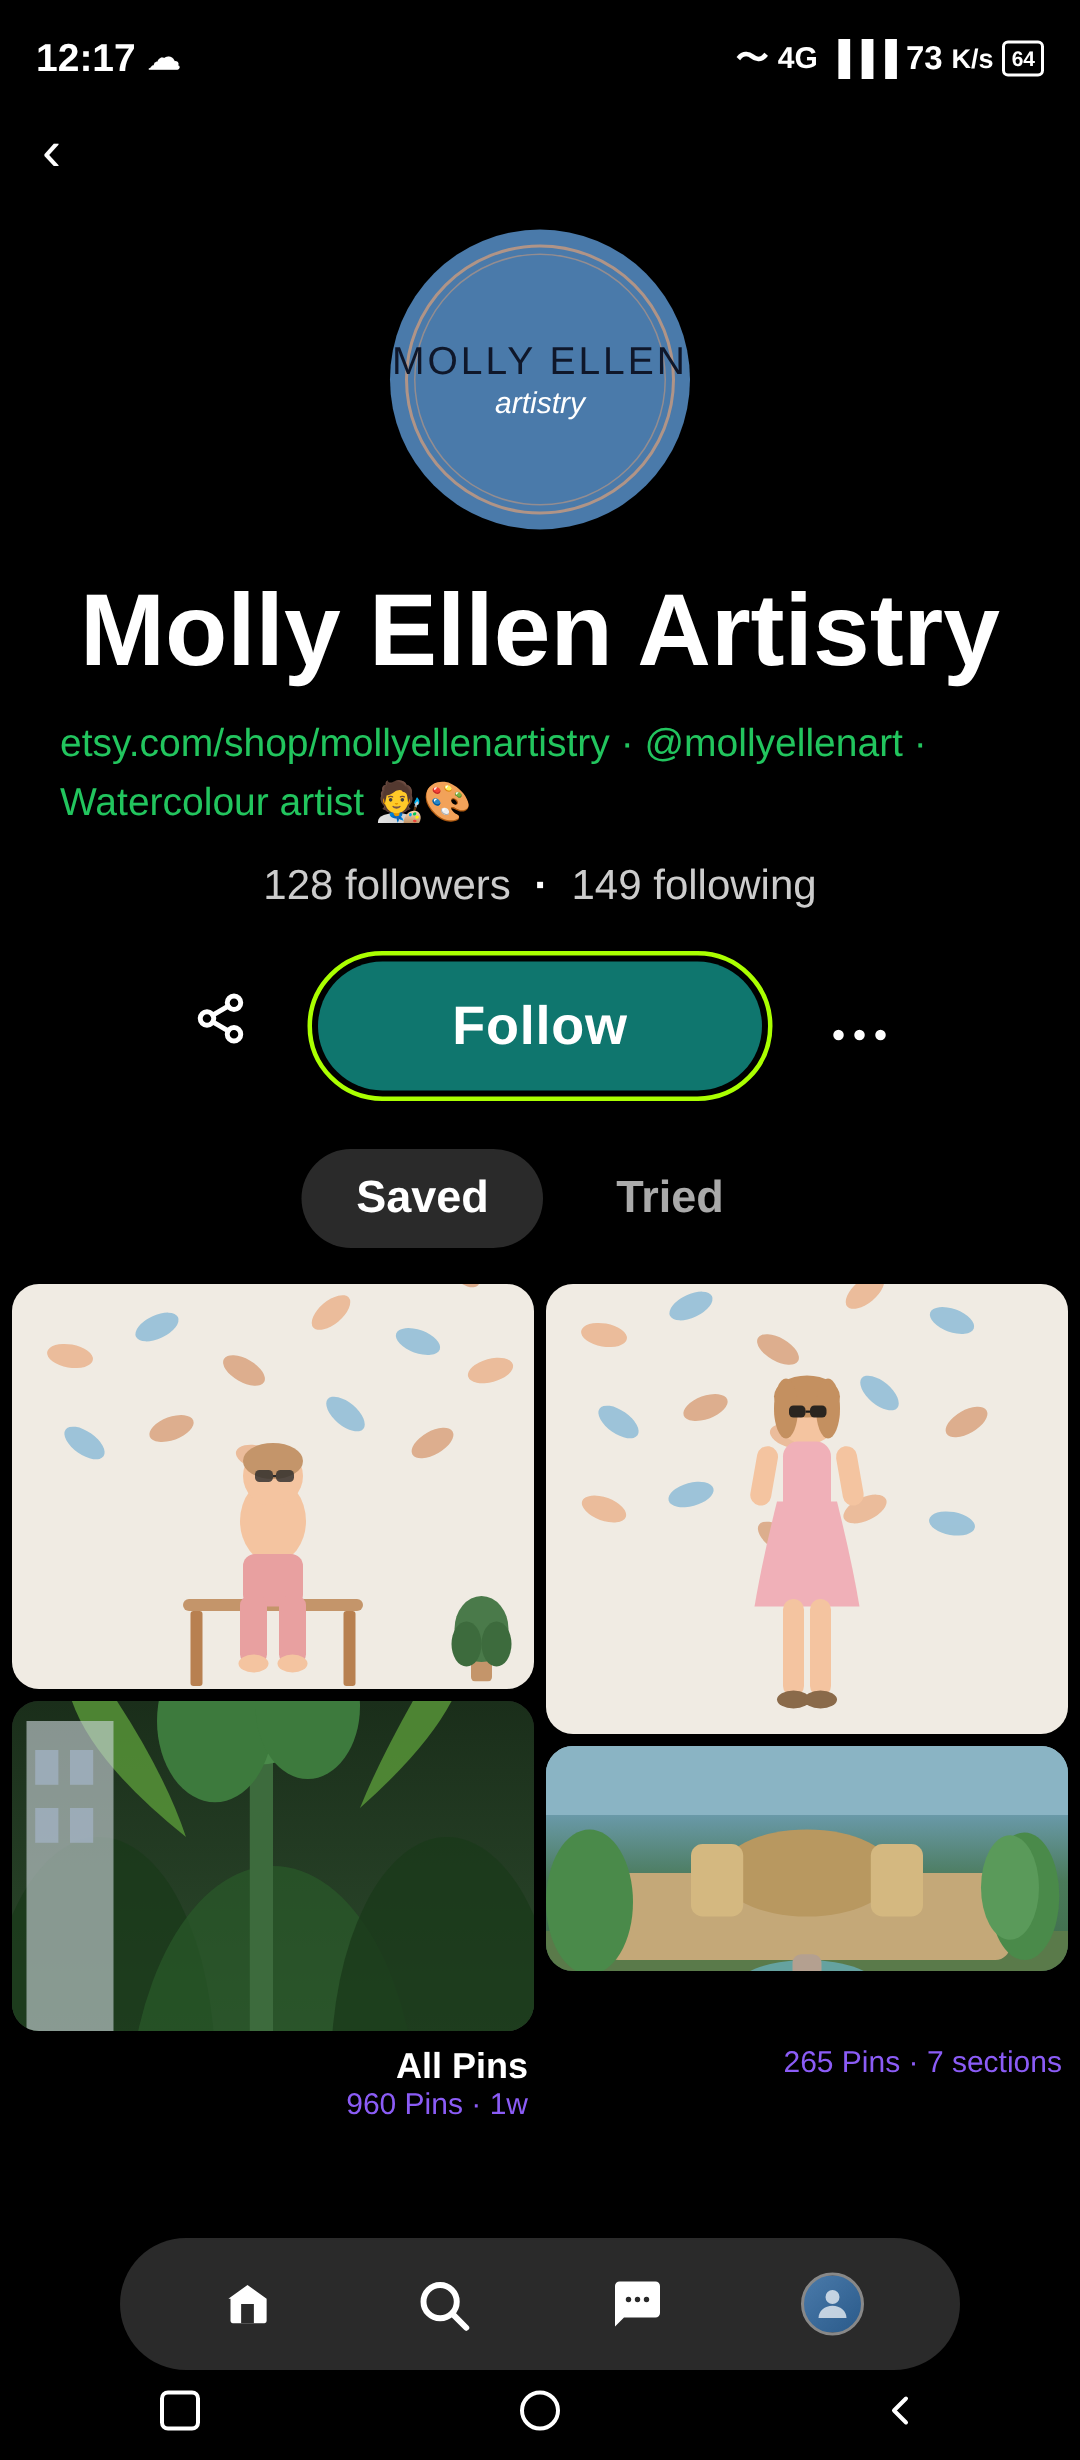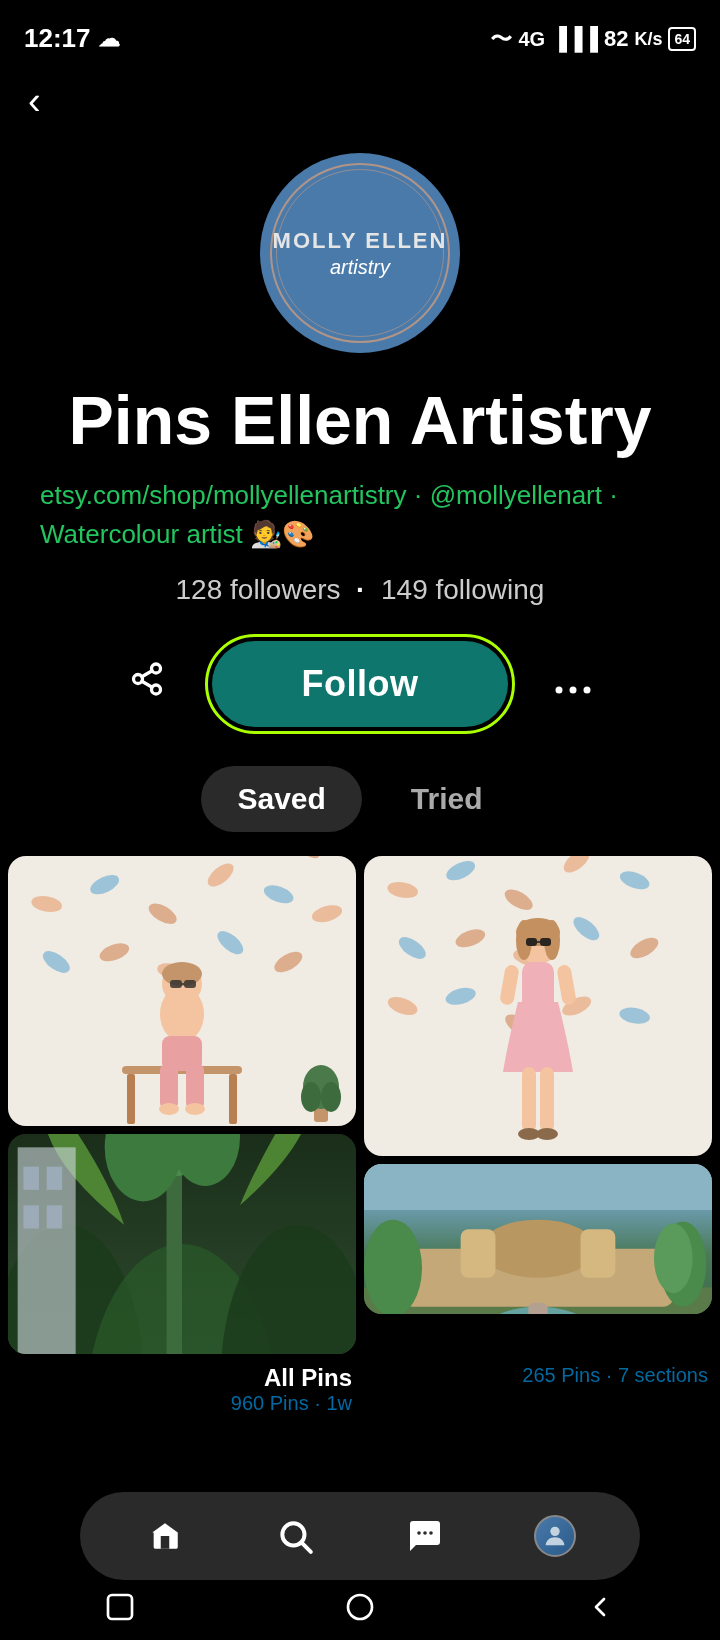--- a/index.html
+++ b/index.html
@@ -76,24 +76,24 @@
     }
     .avatar-circle::after {
       content: '';
       position: absolute;
       width: 166px;
       height: 166px;
       border-radius: 50%;
       border: 1.5px solid rgba(220, 160, 120, 0.5);
     }
     .avatar-text-main {
-      font-size: 22px;
-      font-weight: 700;
+      font-size: 26px;
+      font-weight: 400;
       letter-spacing: 2px;
-      color: #e5e5e5;
+      color: #0f172a;
       text-transform: uppercase;
       z-index: 1;
     }
     .avatar-text-sub {
       font-size: 20px;
       font-style: italic;
       color: #fff;
       font-weight: 300;
       z-index: 1;
       margin-top: 2px;
@@ -261,56 +261,56 @@
     .pin-label {
       padding: 10px 4px 0;
     }
     .pin-label-title {
       font-size: 24px;
       font-weight: 700;
       color: #fff;
     }
     .pin-label-sub {
       font-size: 20px;
-      color: #0369a1;
+      color: #8b5cf6;
     }
   </style>
 </head>
 <body>
 
 
 
 
 <div class="status-bar">
   <div class="status-left">
     <span>12:17</span>
     <span style="font-size:22px;">☁</span>
   </div>
   <div class="status-right">
     <span>〜</span>
     <span style="font-size:20px;">4G</span>
     <span>▐▐▐</span>
-    <span>82</span>
+    <span>73</span>
     <span style="font-size:18px;">K/s</span>
     <span class="battery-box">64</span>
   </div>
 </div>
 
 
 <div class="back-btn">‹</div>
 
 
 <div class="profile-section">
 
   <div class="avatar-circle">
     <span class="avatar-text-main">MOLLY ELLEN</span>
     <span class="avatar-text-sub">artistry</span>
   </div>
 
-  <h1 class="profile-name">Pins Ellen Artistry</h1>
+  <h1 class="profile-name">Molly Ellen Artistry</h1>
 
   <p class="profile-bio">etsy.com/shop/mollyellenartistry · @mollyellenart · Watercolour artist 🧑‍🎨🎨</p>
 
   <div class="followers-row">
     <span>128</span><span> followers</span>
     &nbsp;·&nbsp;
     <span>149</span><span> following</span>
   </div>
 
   <div class="action-row">

